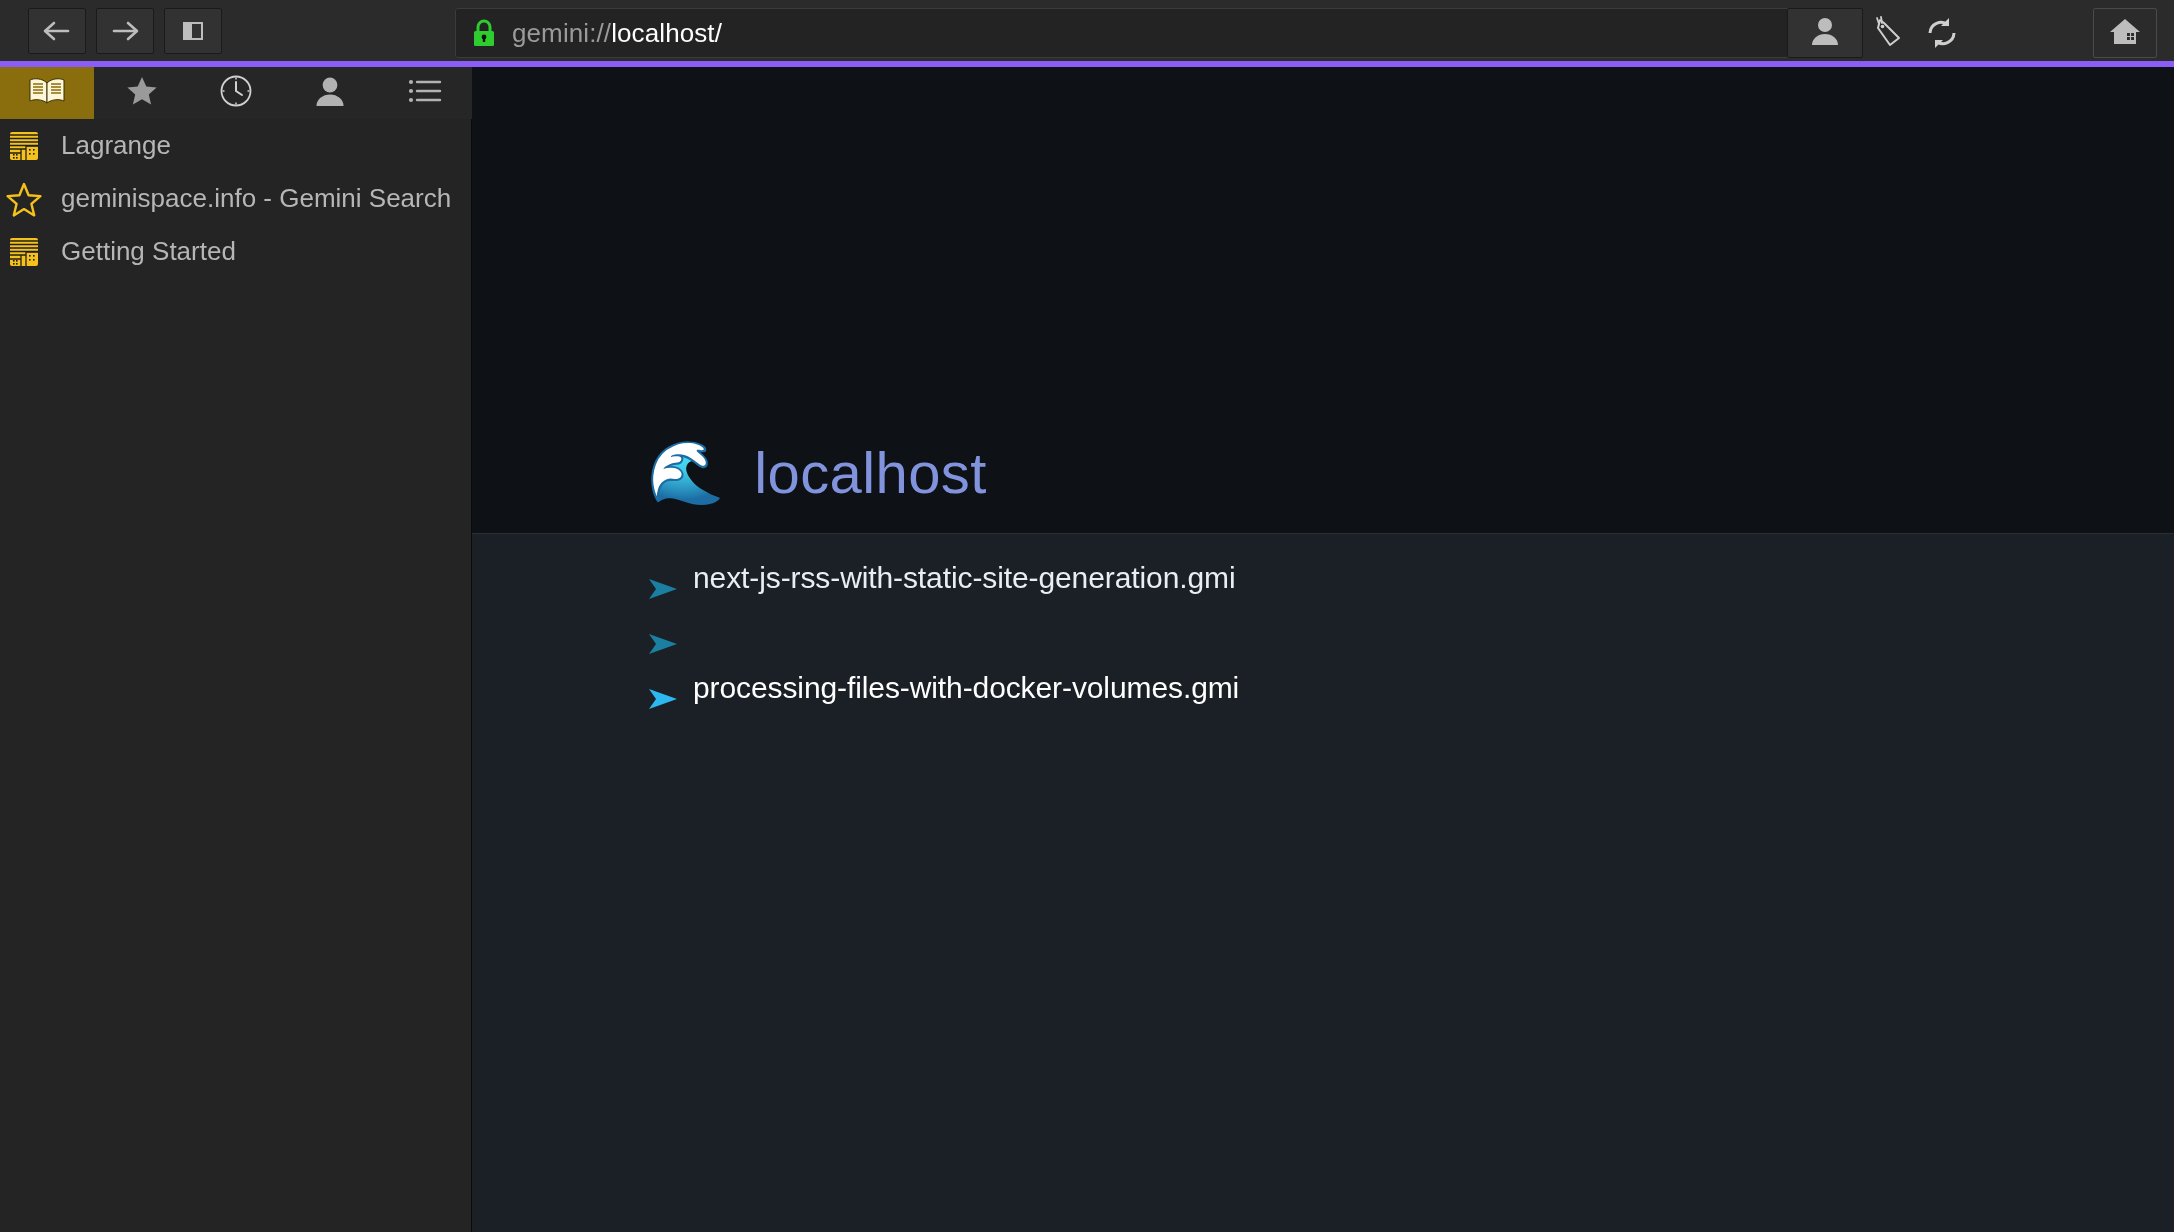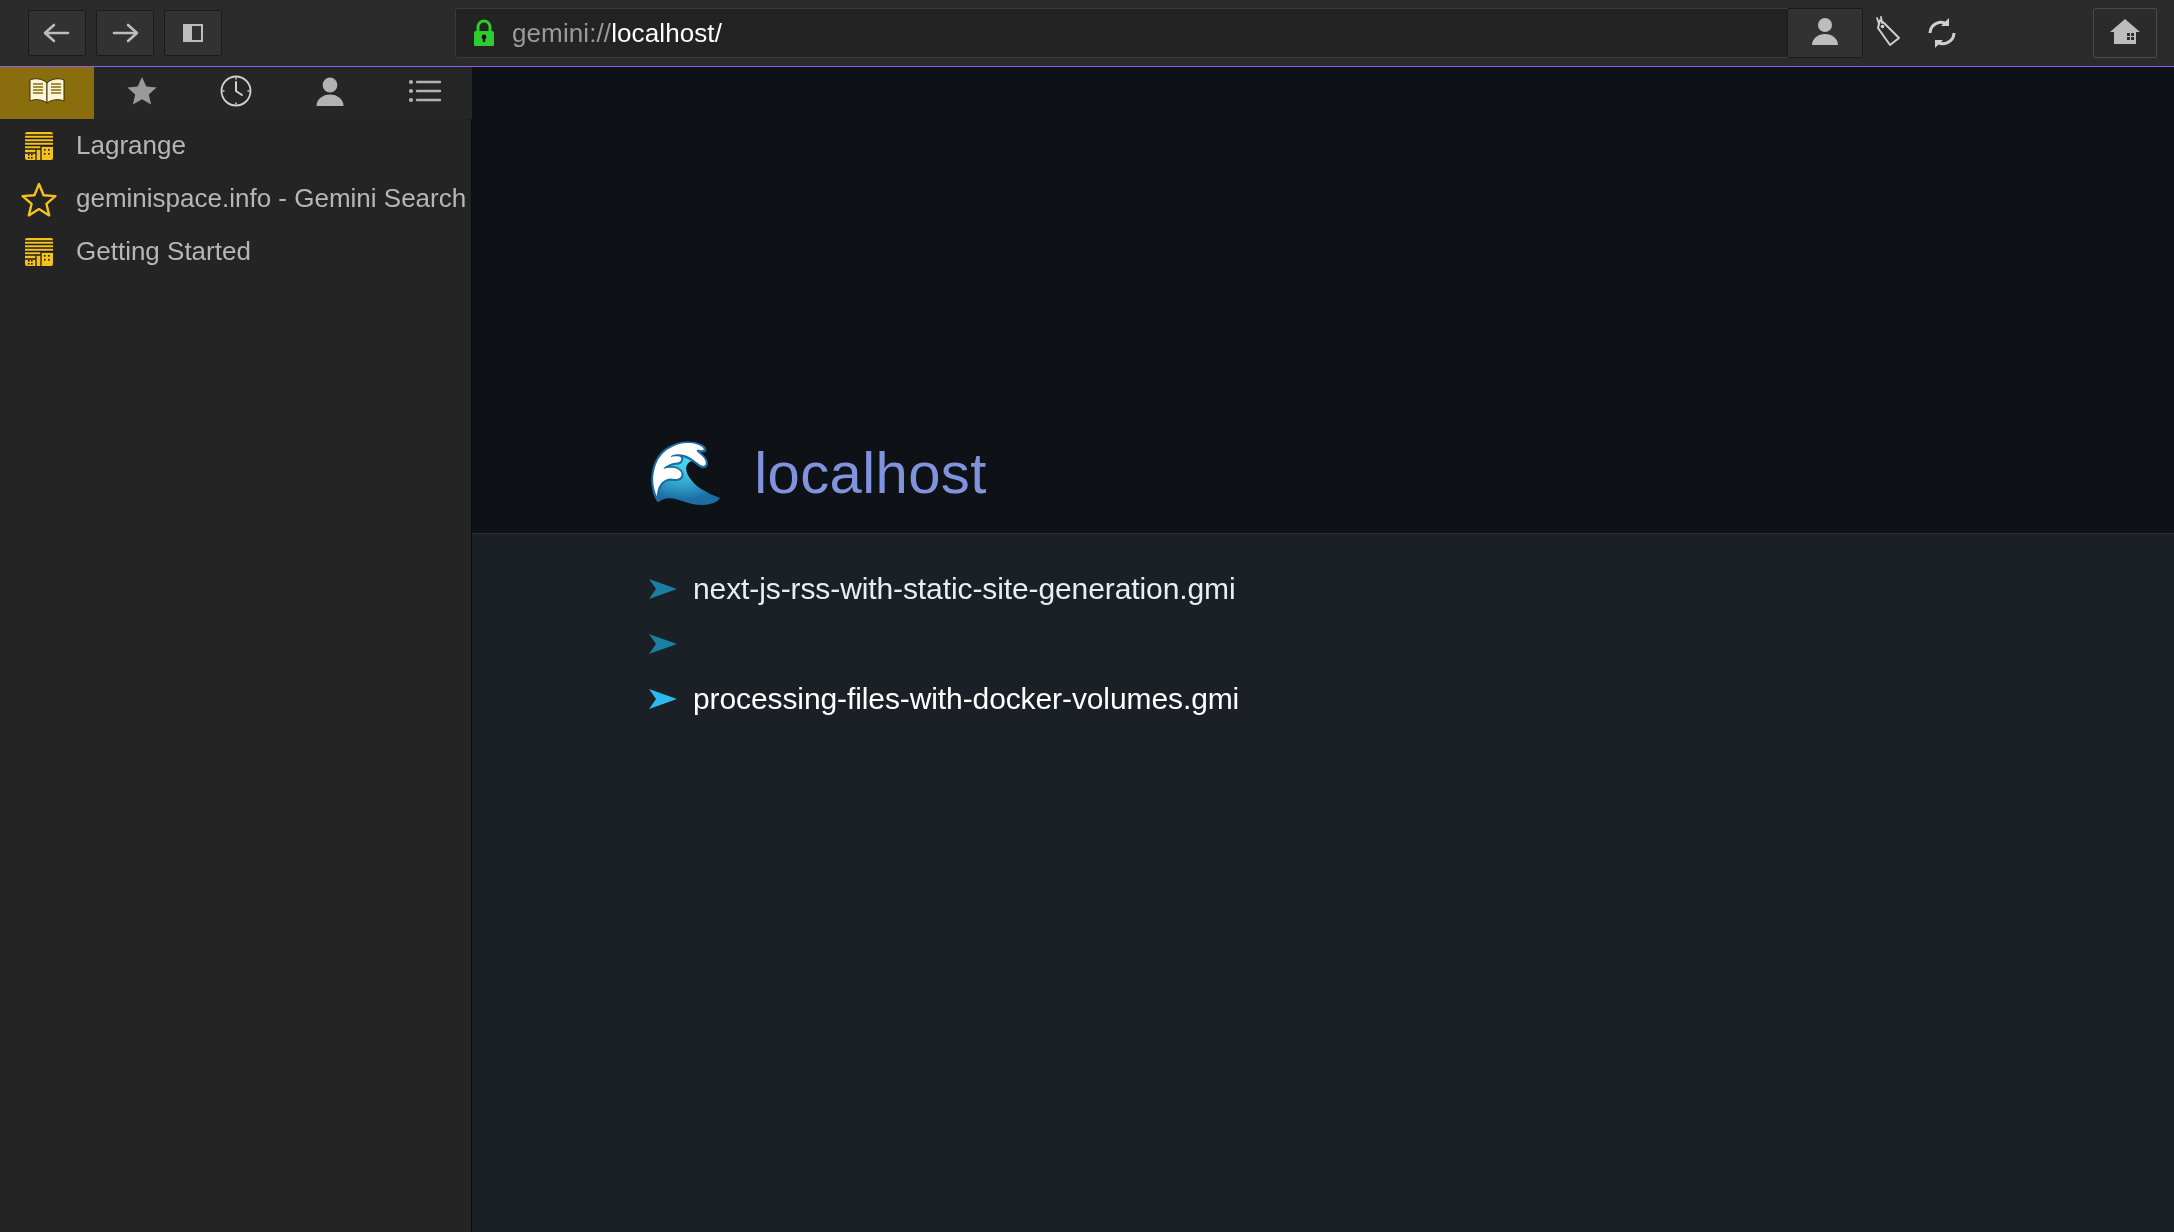--- a/index.html
+++ b/index.html
@@ -8,21 +8,21 @@
     background: #1e1e1e;
     font-family: "Liberation Sans", sans-serif;
     overflow: hidden;
   }
 
   
   #toolbar {
     position: absolute; left: 0; top: 0;
     width: 2174px; height: 67px;
     background: #2b2b2b;
-    border-bottom: 1px solid #8b5cf6;
+    border-bottom: 6px solid #8b5cf6;
     display: flex; align-items: center;
   }
   .navbtn {
     width: 58px; height: 46px;
     margin-left: 10px;
     background: #323232;
     border: 1px solid #1a1a1a;
     border-radius: 2px;
     display: flex; align-items: center; justify-content: center;
     cursor: pointer;
@@ -77,21 +77,21 @@
     width: 94.4px; height: 52px;
     display: flex; align-items: center; justify-content: center;
     cursor: pointer;
   }
   .sbtab.active { background: #8a6d0c; }
 
   #bklist { position: absolute; left: 0; top: 52px; width: 472px; }
   .bkrow {
     height: 53px;
     display: flex; align-items: center;
-    padding-left: 18px;
+    padding-left: 3px;
     cursor: pointer;
   }
   .bkicon { width: 42px; flex: 0 0 42px; display: flex; align-items: center; justify-content: center; }
   .bklabel {
     margin-left: 16px;
     font-size: 26px;
     color: #b6b6b6;
     white-space: nowrap;
     overflow: hidden;
     max-width: 390px;
@@ -117,21 +117,21 @@
   #sitetitle {
     margin-left: 30px;
     font-size: 58px;
     font-weight: 300;
     color: #8193dd;
     letter-spacing: 0.4px;
   }
 
   #links { position: absolute; left: 175px; top: 494px; }
   .linkrow {
-    display: flex; align-items: center;
+    display: flex; 
     height: 55px;
     cursor: pointer;
   }
   .arrow { width: 46px; flex: 0 0 46px; display: flex; align-items: center; }
   .linktext {
     font-size: 30px;
     color: #e9eef2;
     white-space: nowrap;
     letter-spacing: -0.1px;
   }

